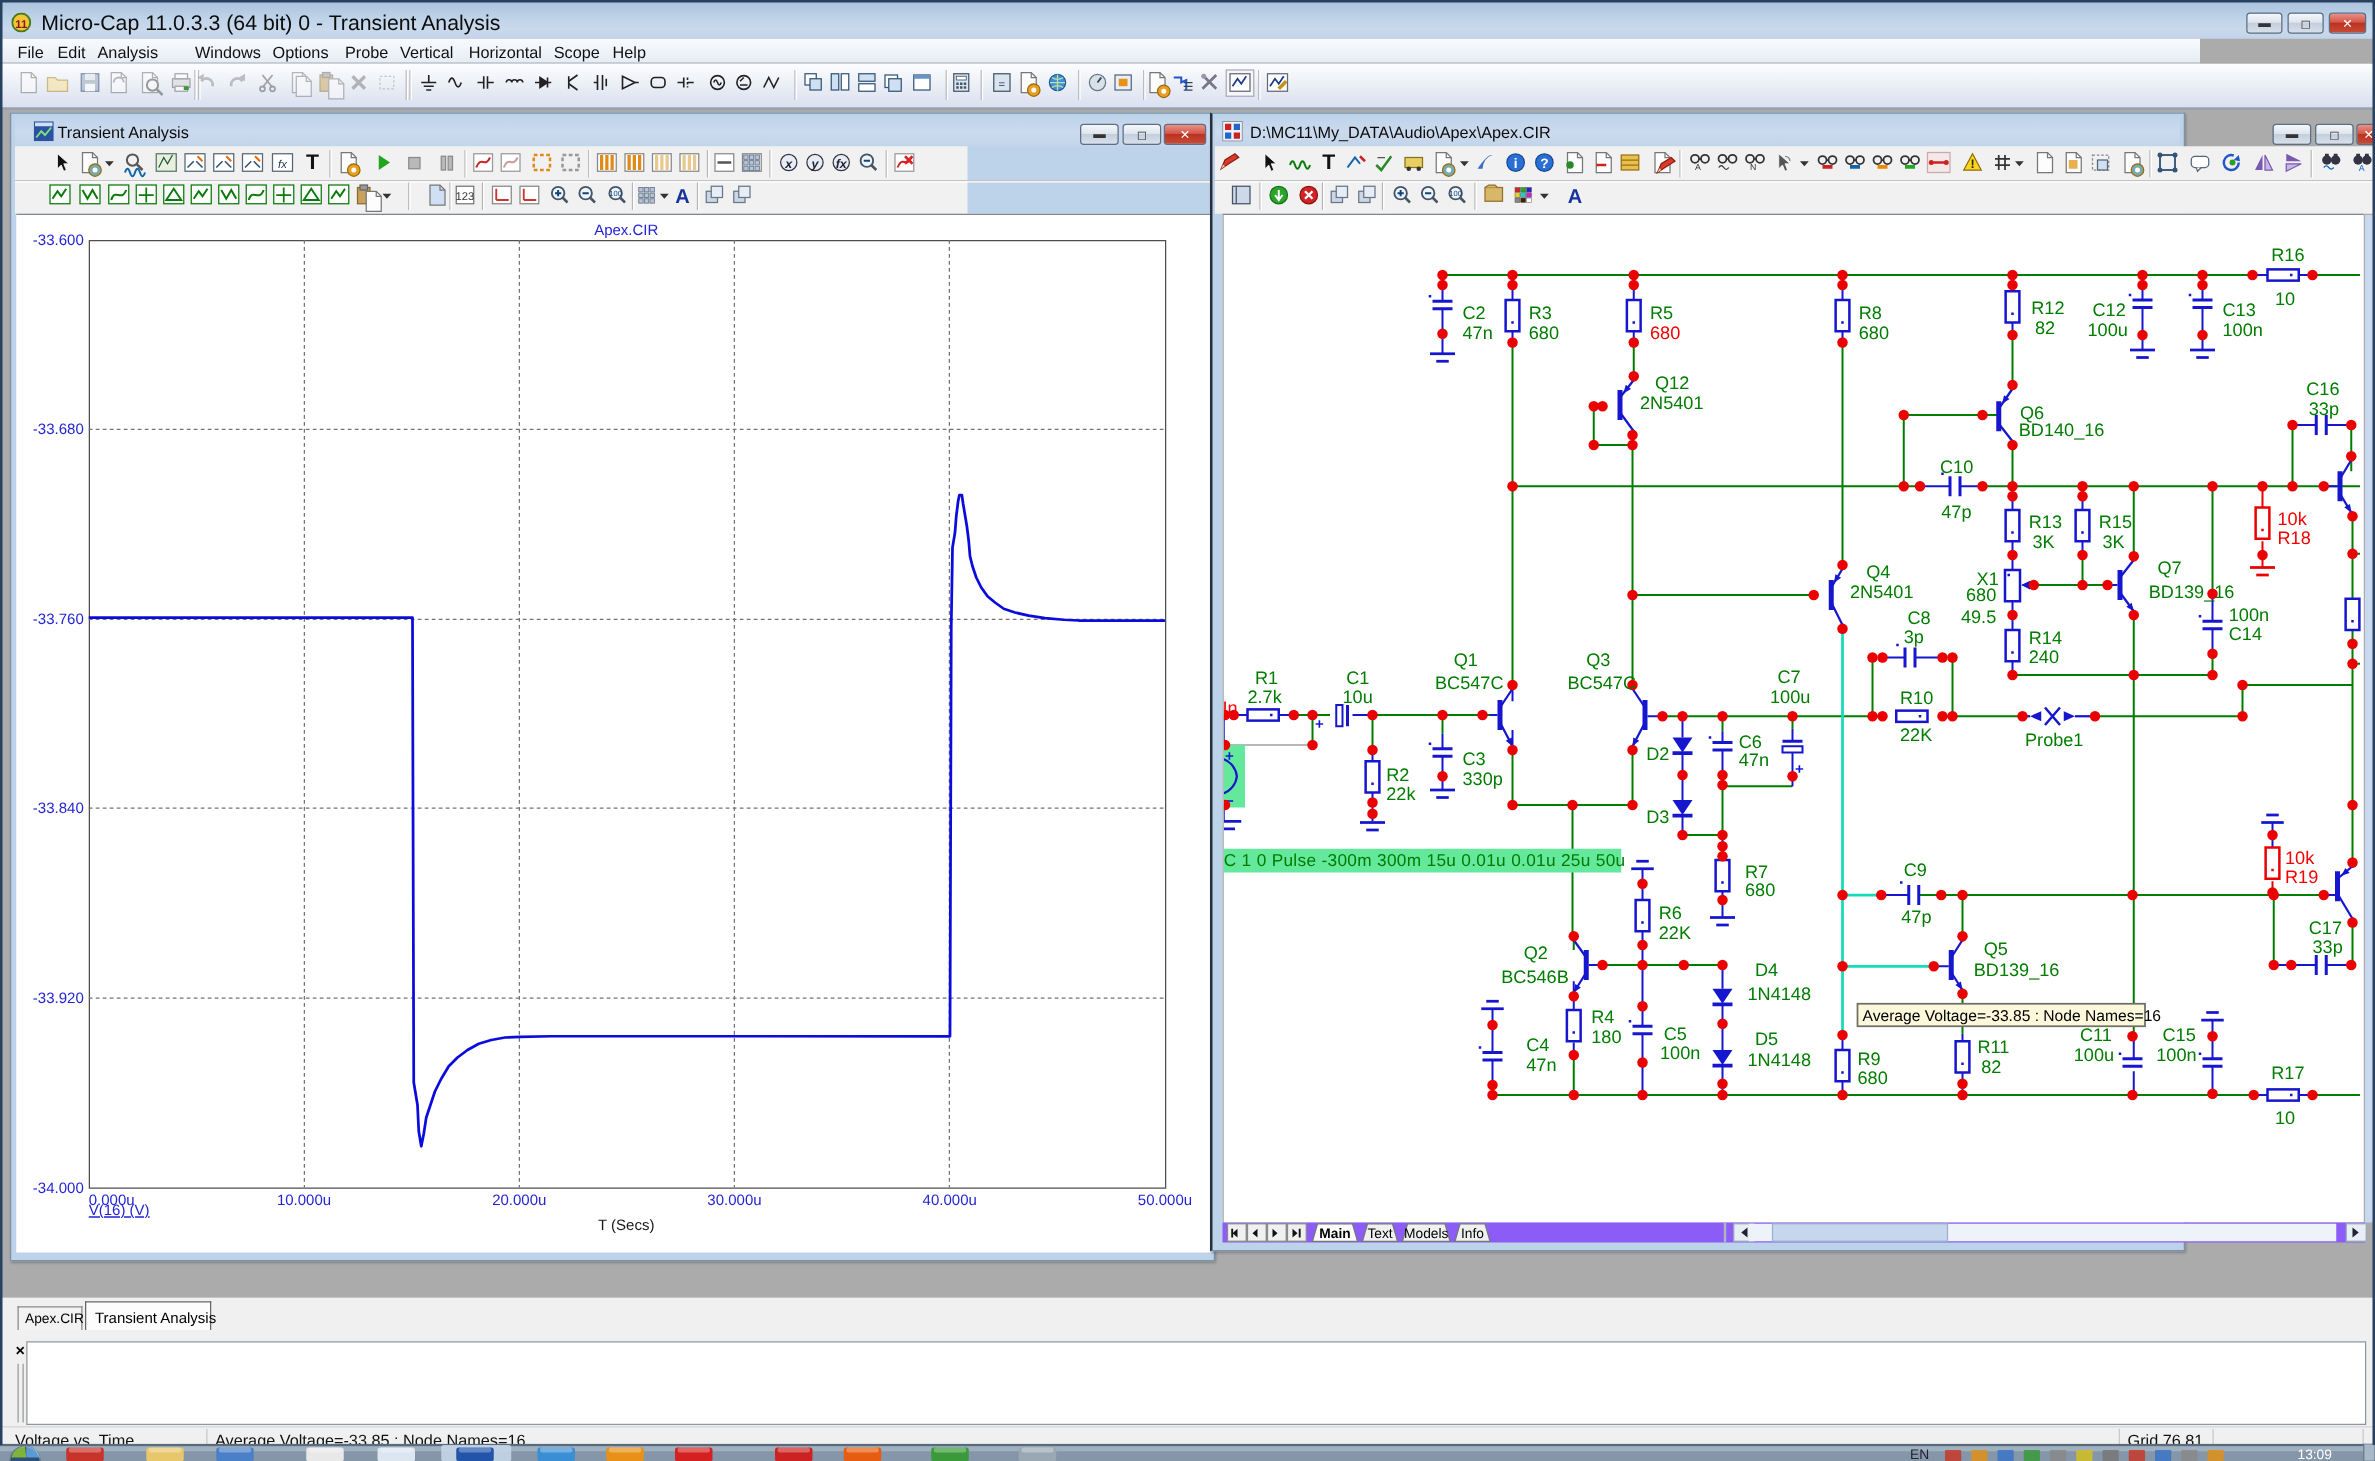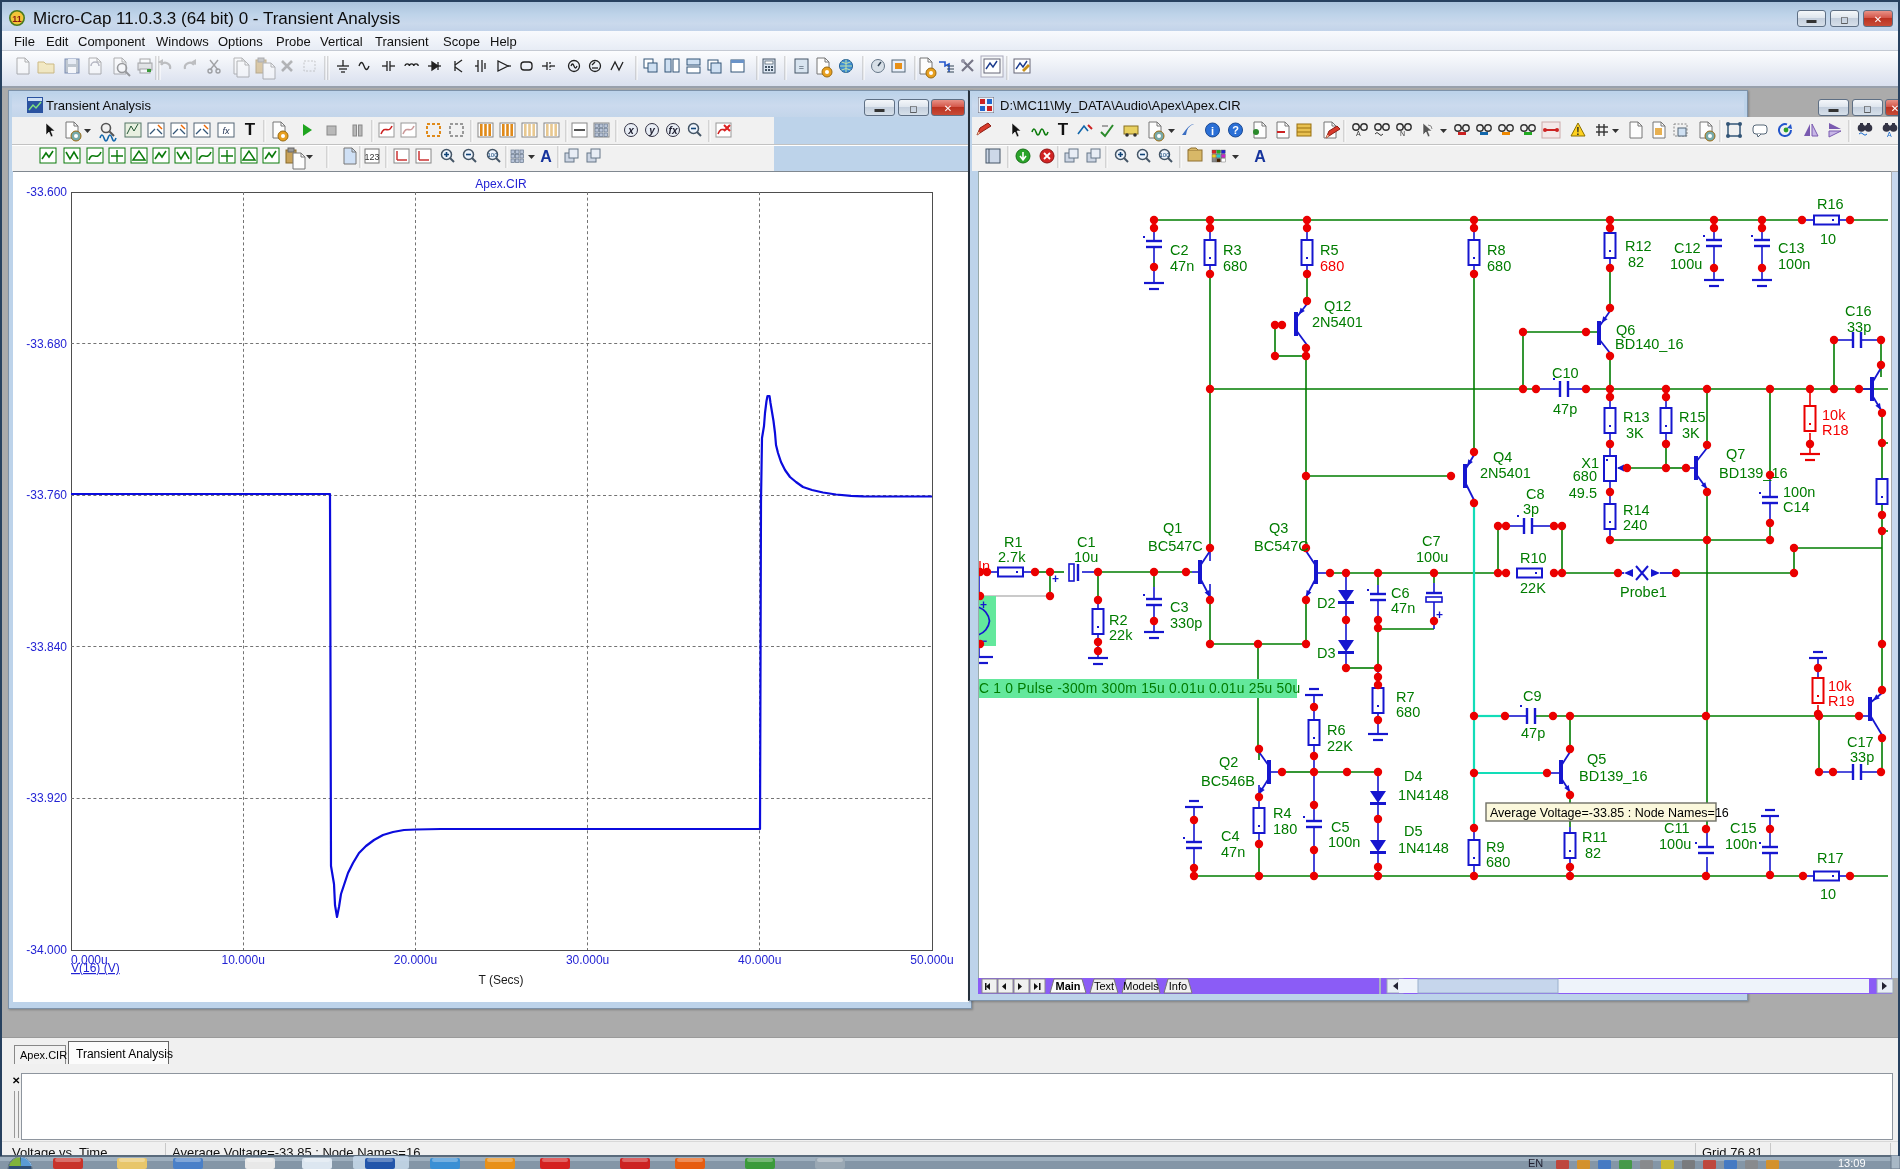--- a/index.html
+++ b/index.html
@@ -2,21 +2,21 @@
 <html><head>
 <meta charset="utf-8">
 <style>
 *{margin:0;padding:0;box-sizing:border-box}
 html,body{width:1900px;height:1169px;overflow:hidden;font-family:"Liberation Sans",sans-serif;background:#ababab}
 .abs{position:absolute}
 #app{position:absolute;left:0;top:0;width:1900px;height:1169px}
 #titlebar{position:absolute;left:0;top:0;width:1900px;height:31px;
  background:linear-gradient(#a9c2db 0%,#bed3e9 45%,#cad9ec 75%,#c2d3e9 100%);border-top:1px solid #1f2b38}
 #titlebar .txt{position:absolute;left:62px;top:9px;font-size:17px;color:#0c0c0c}
-#menubar{position:absolute;left:0;top:31px;width:1900px;height:20px;
+#menubar{position:absolute;left:0;top:31px;width:1760px;height:20px;
  background:linear-gradient(#f8fafd,#e7ecf5);border-bottom:1px solid #c5cad3;font-size:13px;color:#101010}
 #menubar span{position:absolute;top:3px}
 #toolbar{position:absolute;left:0;top:51px;width:1900px;height:37px;
  background:linear-gradient(#fcfdfe 0%,#e7ebf4 60%,#d9e0ef 100%);border-bottom:2px solid #98a0ac}
 .win{position:absolute;background:#bdd3ea;border:1px solid #7d92a9;box-shadow:1px 1px 2px rgba(0,0,0,.25)}
 .wtitle{position:absolute;left:3px;top:3px;right:3px;height:23px;
  background:linear-gradient(#bfd4ea 0%,#cbdaee 50%,#c3d5ea 100%);font-size:13px;color:#0c0c0c}
 .wbtn{position:absolute;top:5px;width:29px;height:17px;border:1px solid #5e6f84;border-radius:3px;
  background:linear-gradient(#f4f7fa 0%,#dfe6ee 45%,#c4cfdd 50%,#d7e0ea 100%)}
 .wbtn.close{background:linear-gradient(#e89186 0%,#d4574a 45%,#bb3221 50%,#c84b36 100%)}
@@ -47,26 +47,26 @@
     <div class="wbtn" style="left:1830px;top:9px">
         <b>◻</b>
       </div>
     <div class="wbtn close" style="left:1863px;top:9px;width:30px">
         <b style="color:#fff">✕</b>
       </div>
   </div>
   <div id="menubar">
     <span style="left:14px">File</span>
       <span style="left:46px">Edit</span>
-    <span style="left:78px">Component</span>
+    <span style="left:78px">Analysis</span>
       <span style="left:156px">Windows</span>
     <span style="left:218px">Options</span>
       <span style="left:276px">Probe</span>
     <span style="left:320px">Vertical</span>
-      <span style="left:375px">Transient</span>
+      <span style="left:375px">Horizontal</span>
     <span style="left:443px">Scope</span>
       <span style="left:490px">Help</span>
   </div>
   <div id="toolbar"><svg width="1300" height="35">
         <g opacity="0.55">
           <g>
             <path d="M17 7 h8 l4 4 v12 h-12 z" fill="#fdfdfd" stroke="#777" stroke-width="1"></path>
             <path d="M25 7 v4 h4" fill="none" stroke="#777"></path>
           </g>
           <path d="M38 11 h6 l2 2 h8 v9 h-16 z" fill="#f7e39a" stroke="#b08d2a"></path>

